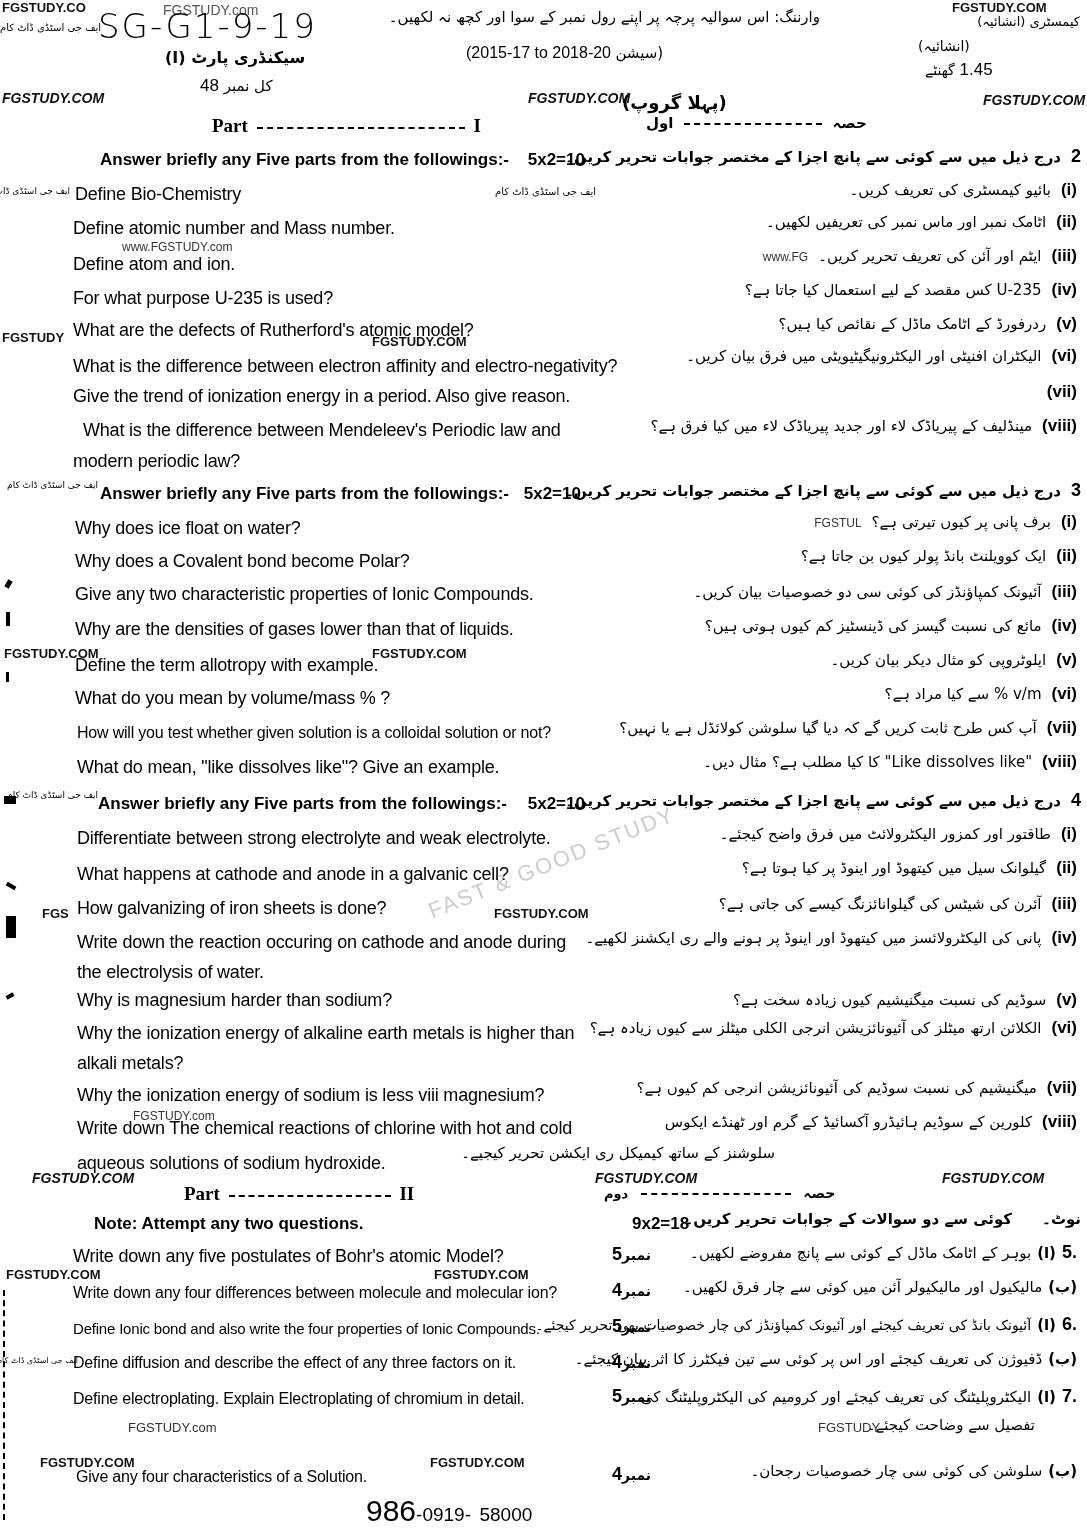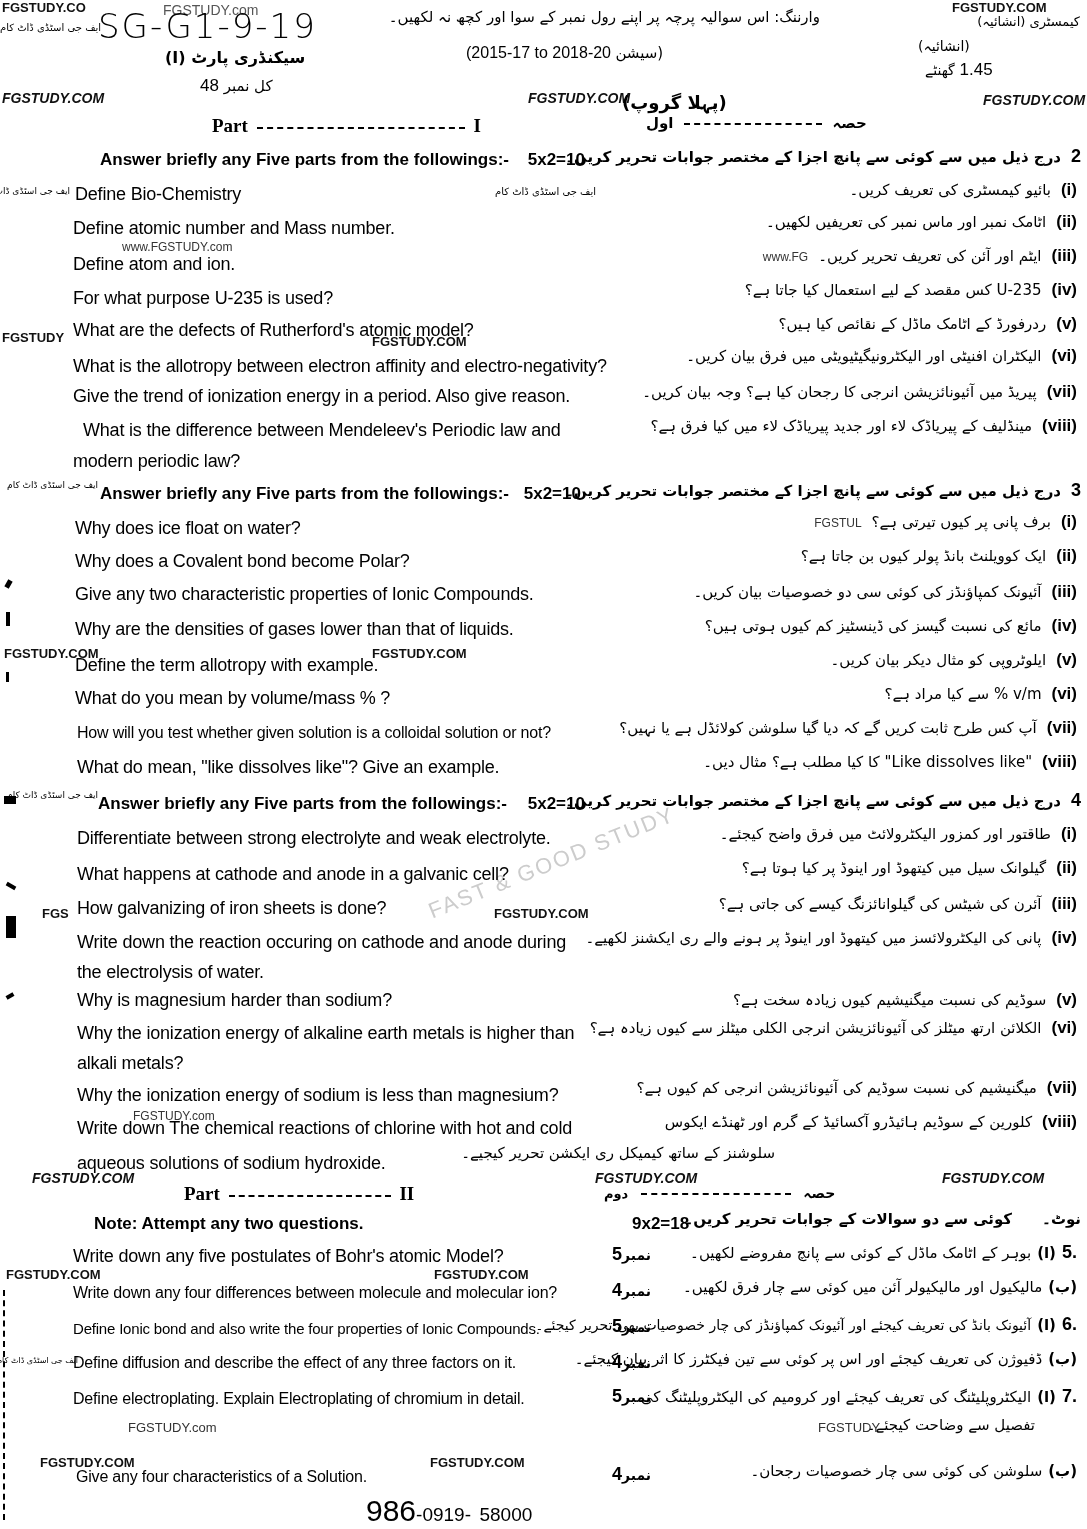--- a/index.html
+++ b/index.html
@@ -76,21 +76,21 @@
 <div class="abs urdu" style="left:476px;top:186px;font-size:10px;width:120px;">ایف جی اسٹڈی ڈاٹ کام</div>
 
 <div class="abs en-q" style="left:75px;top:184px;">Define Bio-Chemistry</div>
 <div class="abs en-q" style="left:73px;top:218px;">Define atomic number and Mass number.</div>
 <div class="abs wm-plain" style="left:122px;top:240px;">www.FGSTUDY.com</div>
 <div class="abs en-q" style="left:73px;top:254px;">Define atom and ion.</div>
 <div class="abs en-q" style="left:73px;top:288px;">For what purpose U-235 is used?</div>
 <div class="abs wm-bold" style="left:2px;top:330px;">FGSTUDY</div>
 <div class="abs en-q" style="left:73px;top:320px;">What are the defects of Rutherford's atomic model?</div>
 <div class="abs wm-bold" style="left:372px;top:334px;">FGSTUDY.COM</div>
-<div class="abs en-q" style="left:73px;top:356px;">What is the allotropy between electron affinity and electro-negativity?</div>
+<div class="abs en-q" style="left:73px;top:356px;">What is the difference between electron affinity and electro-negativity?</div>
 <div class="abs en-q" style="left:73px;top:386px;">Give the trend of ionization energy in a period. Also give reason.</div>
 <div class="abs en-q" style="left:83px;top:420px;">What is the difference between Mendeleev's Periodic law and</div>
 <div class="abs en-q" style="left:73px;top:451px;">modern periodic law?</div>
 
 <div class="ur-row" style="top:180px;">
   <span class="roman">(i)</span>
   <span class="ur-q">بائیو کیمسٹری کی تعریف کریں۔</span>
 </div>
 <div class="ur-row" style="top:212px;">
   <span class="roman">(ii)</span>
@@ -108,21 +108,20 @@
 <div class="ur-row" style="top:314px;">
   <span class="roman">(v)</span>
   <span class="ur-q">ردرفورڈ کے اٹامک ماڈل کے نقائص کیا ہیں؟</span>
 </div>
 <div class="ur-row" style="top:346px;">
   <span class="roman">(vi)</span>
   <span class="ur-q">الیکٹران افنیٹی اور الیکٹرونیگیٹیویٹی میں فرق بیان کریں۔</span>
 </div>
 <div class="ur-row" style="top:382px;">
   <span class="roman">(vii)</span>
-  <span class="ur-q">پیریڈ میں آئیونائزیشن انرجی کا رجحان کیا ہے؟ وجہ بیان کریں۔</span>
 </div>
 <div class="ur-row" style="top:416px;">
   <span class="roman">(viii)</span>
   <span class="ur-q">مینڈلیف کے پیریاڈک لاء اور جدید پیریاڈک لاء میں کیا فرق ہے؟</span>
 </div>
 
 <div class="abs urdu" style="left:28px;top:480px;font-size:9px;width:70px;">ایف جی اسٹڈی ڈاٹ کام</div>
 <div class="abs heading" style="left:100px;top:484px;">
   <span>Answer briefly any  Five  parts from the followings:-</span>
   <span style="margin-left:10px;">5x2=10</span>
@@ -192,21 +191,21 @@
 <div class="abs en-q" style="left:77px;top:828px;">Differentiate between strong electrolyte and weak electrolyte.</div>
 <div class="abs en-q" style="left:77px;top:864px;">What happens at cathode and anode in a galvanic cell?</div>
 <div class="abs wm-bold" style="left:42px;top:906px;">FGS</div>
 <div class="abs en-q" style="left:77px;top:898px;">How galvanizing of iron sheets is done?</div>
 <div class="abs wm-bold" style="left:494px;top:906px;">FGSTUDY.COM</div>
 <div class="abs en-q" style="left:77px;top:932px;">Write down the reaction occuring on cathode and anode during</div>
 <div class="abs en-q" style="left:77px;top:962px;">the electrolysis of water.</div>
 <div class="abs en-q" style="left:77px;top:990px;">Why is magnesium harder than sodium?</div>
 <div class="abs en-q" style="left:77px;top:1023px;">Why the ionization energy of alkaline earth metals is higher than</div>
 <div class="abs en-q" style="left:77px;top:1053px;">alkali metals?</div>
-<div class="abs en-q" style="left:77px;top:1085px;">Why the ionization energy of sodium is less than magnesium?</div>
+<div class="abs en-q" style="left:77px;top:1085px;">Why the ionization energy of sodium is less viii magnesium?</div>
 <div class="abs wm-plain" style="left:133px;top:1109px;">FGSTUDY.com</div>
 <div class="abs en-q" style="left:77px;top:1118px;text-align:center;">Write down The chemical reactions of chlorine with hot and cold</div>
 <div class="abs en-q" style="left:77px;top:1153px;">aqueous solutions of sodium hydroxide.</div>
 
 <div class="ur-row" style="top:824px;">
   <span class="roman">(i)</span>
   <span class="ur-q">طاقتور اور کمزور الیکٹرولائٹ میں فرق واضح کیجئے۔</span>
 </div>
 <div class="ur-row" style="top:858px;">
   <span class="roman">(ii)</span>

